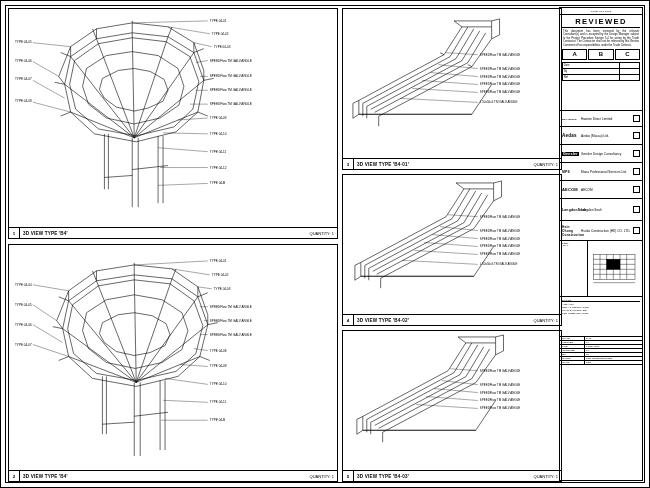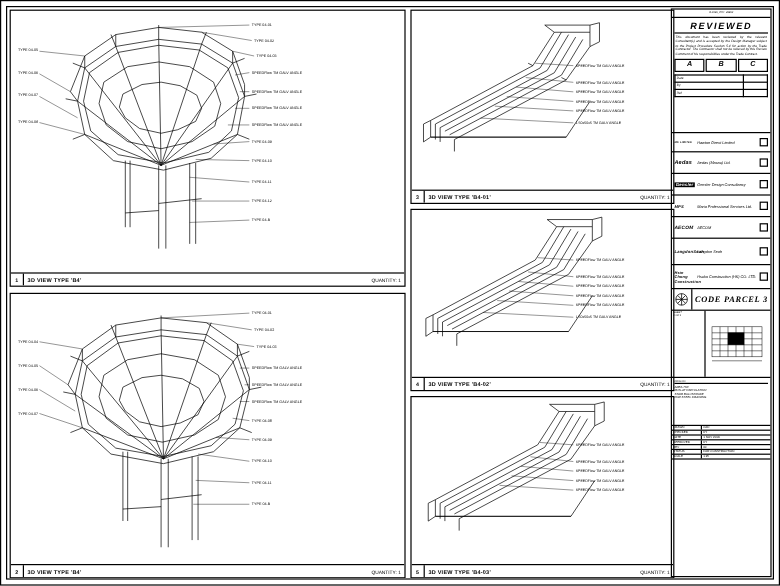--- a/index.html
+++ b/index.html
@@ -11,21 +11,21 @@
   .vp-caption .bub{width:10px;height:10px;border-right:1px solid #000;display:flex;align-items:center;justify-content:center;font-size:4.4px;font-weight:bold;}
   .vp-caption .ttl{padding-left:3px;font-weight:bold;letter-spacing:.2px;flex:1;}
   .vp-caption .qty{padding-right:3px;font-size:4px;}
   .drawarea{position:absolute;left:0;top:0;right:0;bottom:11px;}
   svg{display:block;width:100%;height:100%;}
   .ln{stroke:#000;fill:none;}
   .lnk{font-size:3.1px;fill:#000;font-family:"Liberation Sans",sans-serif;}
   .lnk2{font-size:3.0px;fill:#000;font-family:"Liberation Sans",sans-serif;}
   
   .tb{position:absolute;right:5px;top:5px;width:86px;bottom:5px;border-left:1px solid #000;box-sizing:border-box;}
-  .tbrow{border-bottom:1px solid #000;box-sizing:border-box;position:relative;font-style:italic;}
+  .tbrow{border-bottom:1px solid #000;box-sizing:border-box;position:relative;}
   .rev-box{padding:2px;}
   .rev-title{text-align:center;font-size:7.6px;font-weight:bold;letter-spacing:1.4px;border-bottom:1px solid #000;padding-bottom:1px;margin-bottom:2px;}
   .rev-txt{font-size:2.7px;line-height:1.28;text-align:justify;padding:0 1px;}
   .abc{display:flex;margin-top:2px;}
   .abc div{flex:1;border:1px solid #000;margin-right:1px;text-align:center;font-size:6px;font-weight:bold;height:9px;line-height:9px;}
   .abc div:last-child{margin-right:0;}
   .mini-tbl{width:100%;border-collapse:collapse;margin-top:2px;}
   .mini-tbl td{border:1px solid #000;height:5px;font-size:2.6px;padding:0 1px;}
   .cell-lab{font-size:2.6px;}
   .logo-row{display:flex;align-items:center;height:100%;padding:0 2px;box-sizing:border-box;}
@@ -428,31 +428,20 @@
       </div>
     </div>
     <div class="tbrow" style="height:20px;">
       <div class="logo-row">
         <div class="logo-mark" style="font-size:3.2px;">Hsin Chong Construction</div>
         <div class="logo-txt">Hsuko Construction (HK) CO. LTD.</div>
         <div class="logo-sq"></div>
       </div>
     </div>
 
-    <div class="tbrow" style="height:18px;display:flex;align-items:center;">
-      <div style="width:16px;height:100%;border-right:1px solid #000;position:relative;">
-        <svg viewBox="0 0 20 20" style="width:100%;height:100%;">
-          <g class="ln" stroke-width="0.8">
-              <circle cx="10" cy="10" r="6"></circle>
-              <path d="M10 4 L10 16 M4 10 L16 10 M6 6 L14 14 M14 6 L6 14"></path>
-            </g>
-        </svg>
-      </div>
-      <div class="proj-name" style="flex:1;">CODE PARCEL 3</div>
-    </div>
 
     <div class="tbrow" style="height:56px;display:flex;">
       <div style="width:28px;border-right:1px solid #000;padding:1px;box-sizing:border-box;">
         <div class="xs">SHEET</div>
         <div class="xs">1 OF 1</div>
       </div>
       <div style="flex:1;padding:2px;box-sizing:border-box;">
         <svg viewBox="0 0 60 46" style="width:100%;height:100%;">
           <g class="ln" stroke-width="0.5">
             <rect x="4" y="6" width="50" height="30"></rect>

